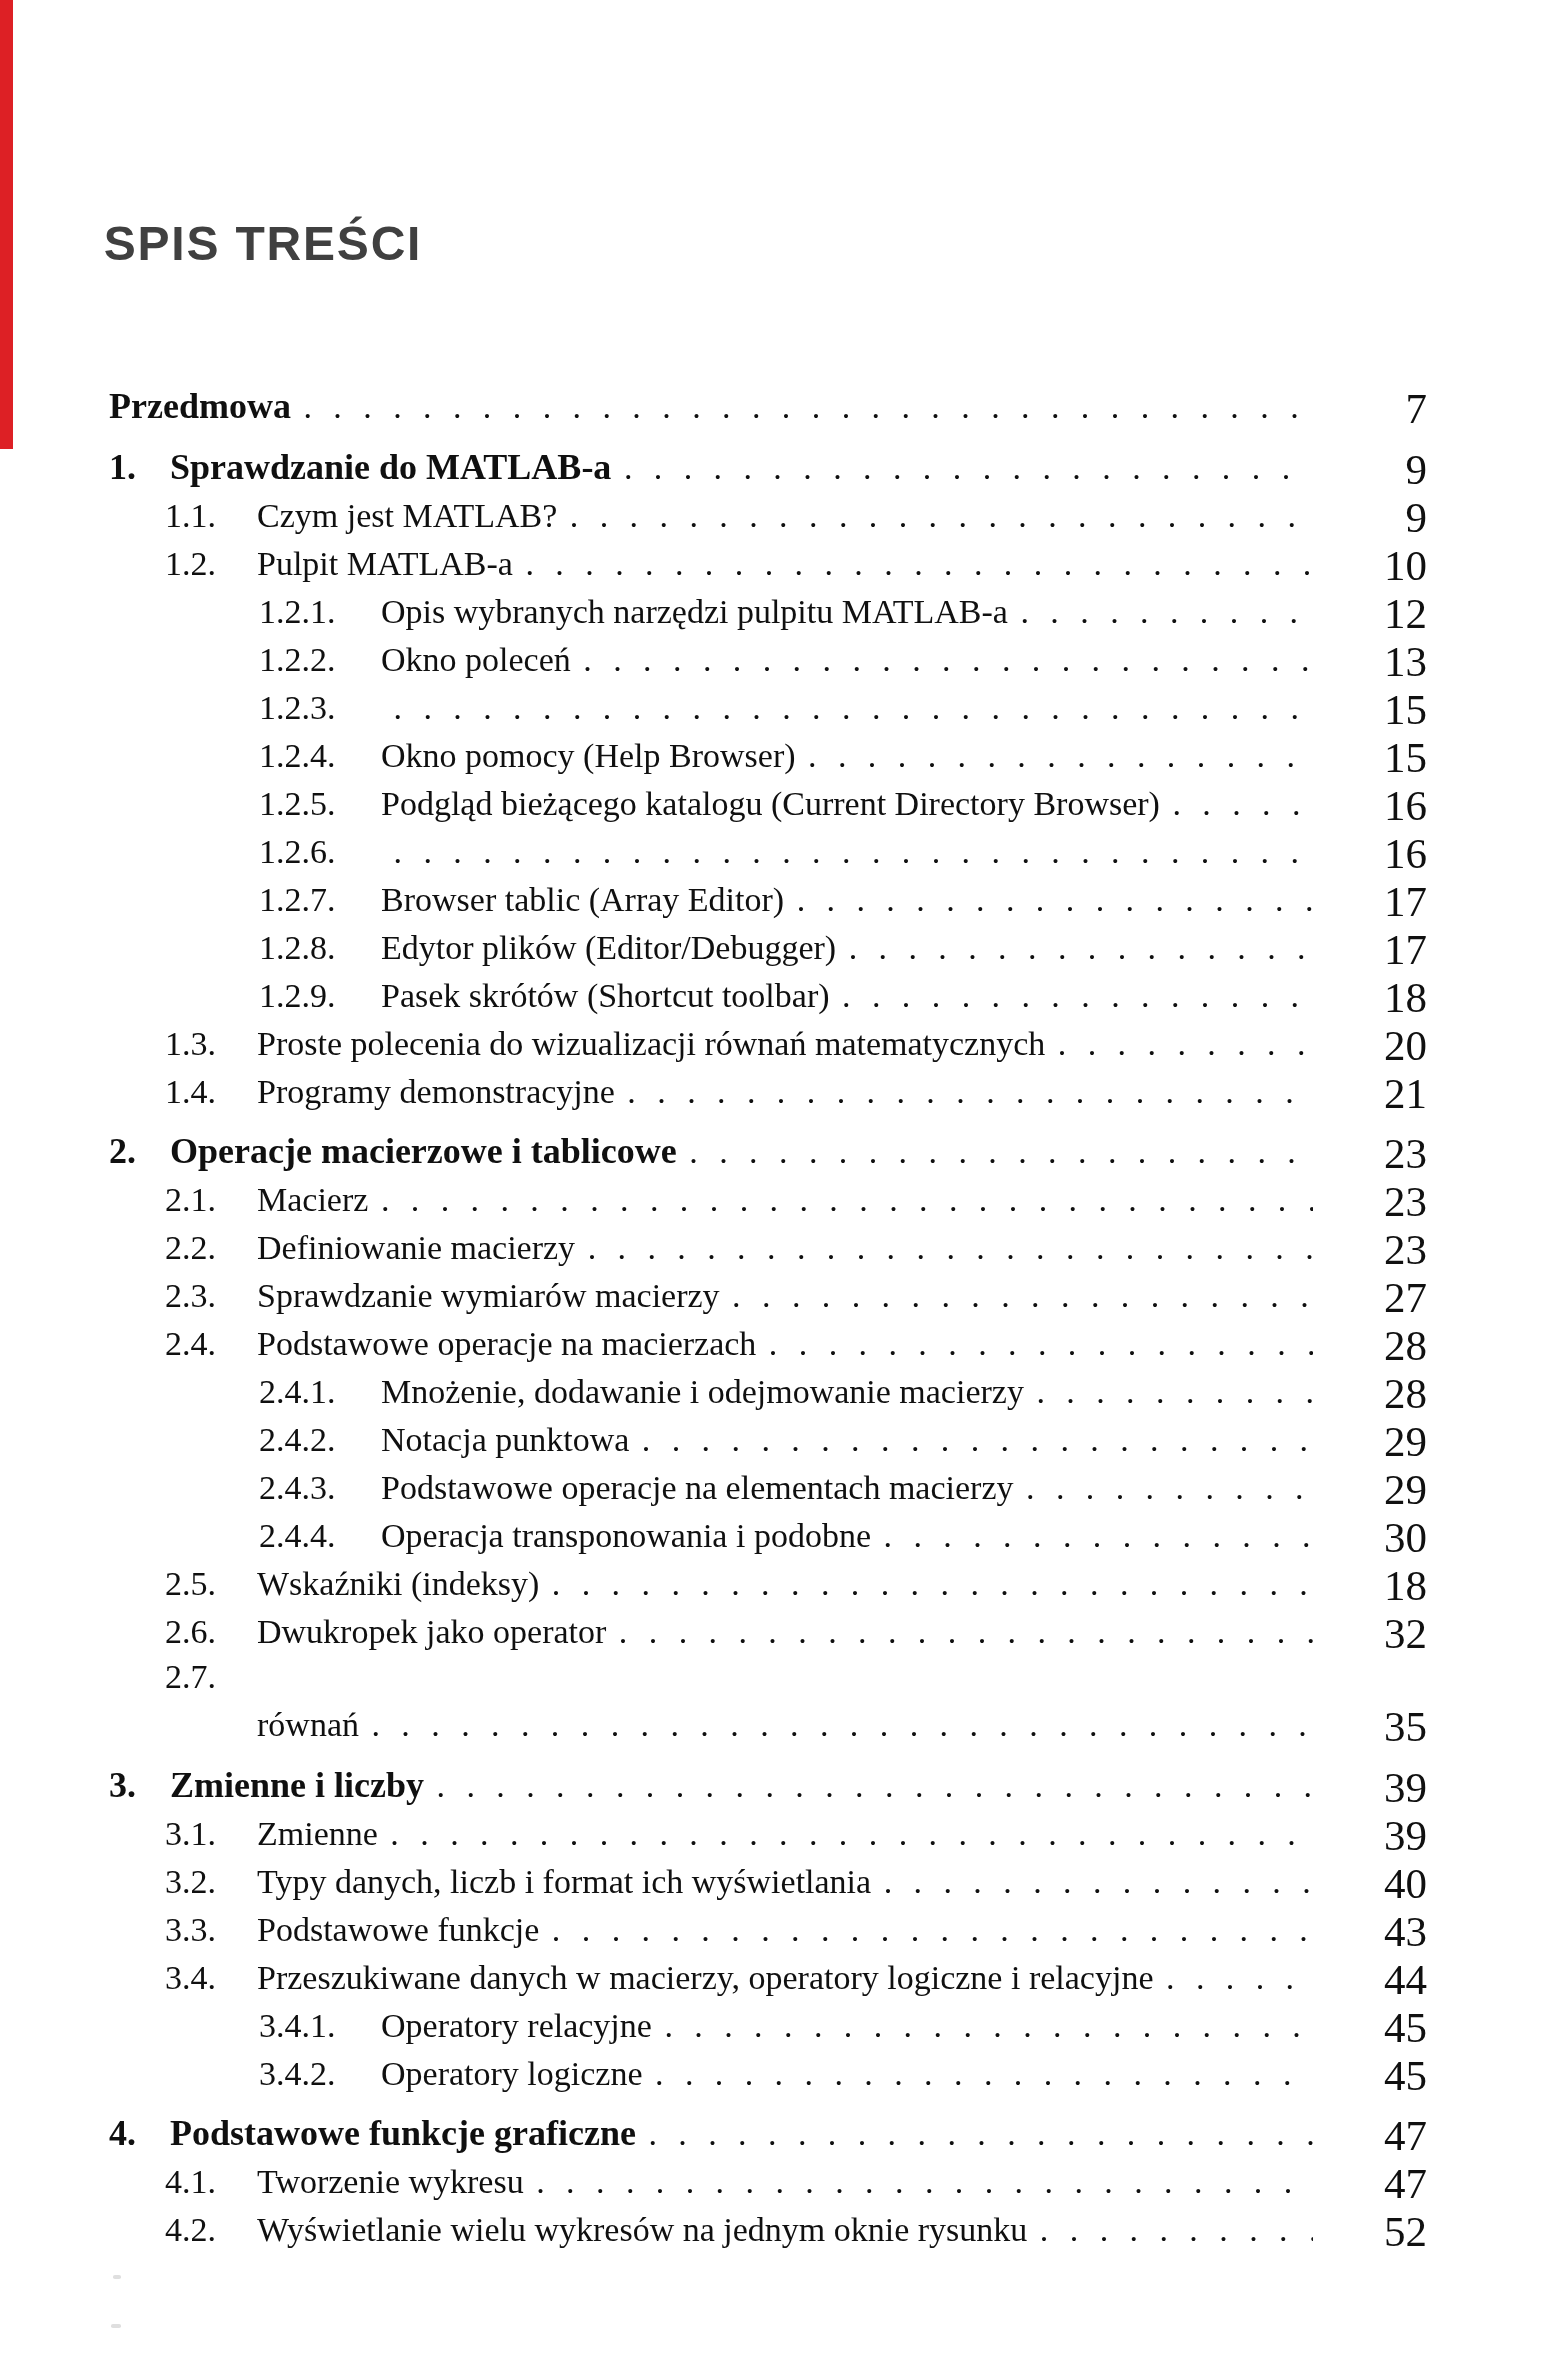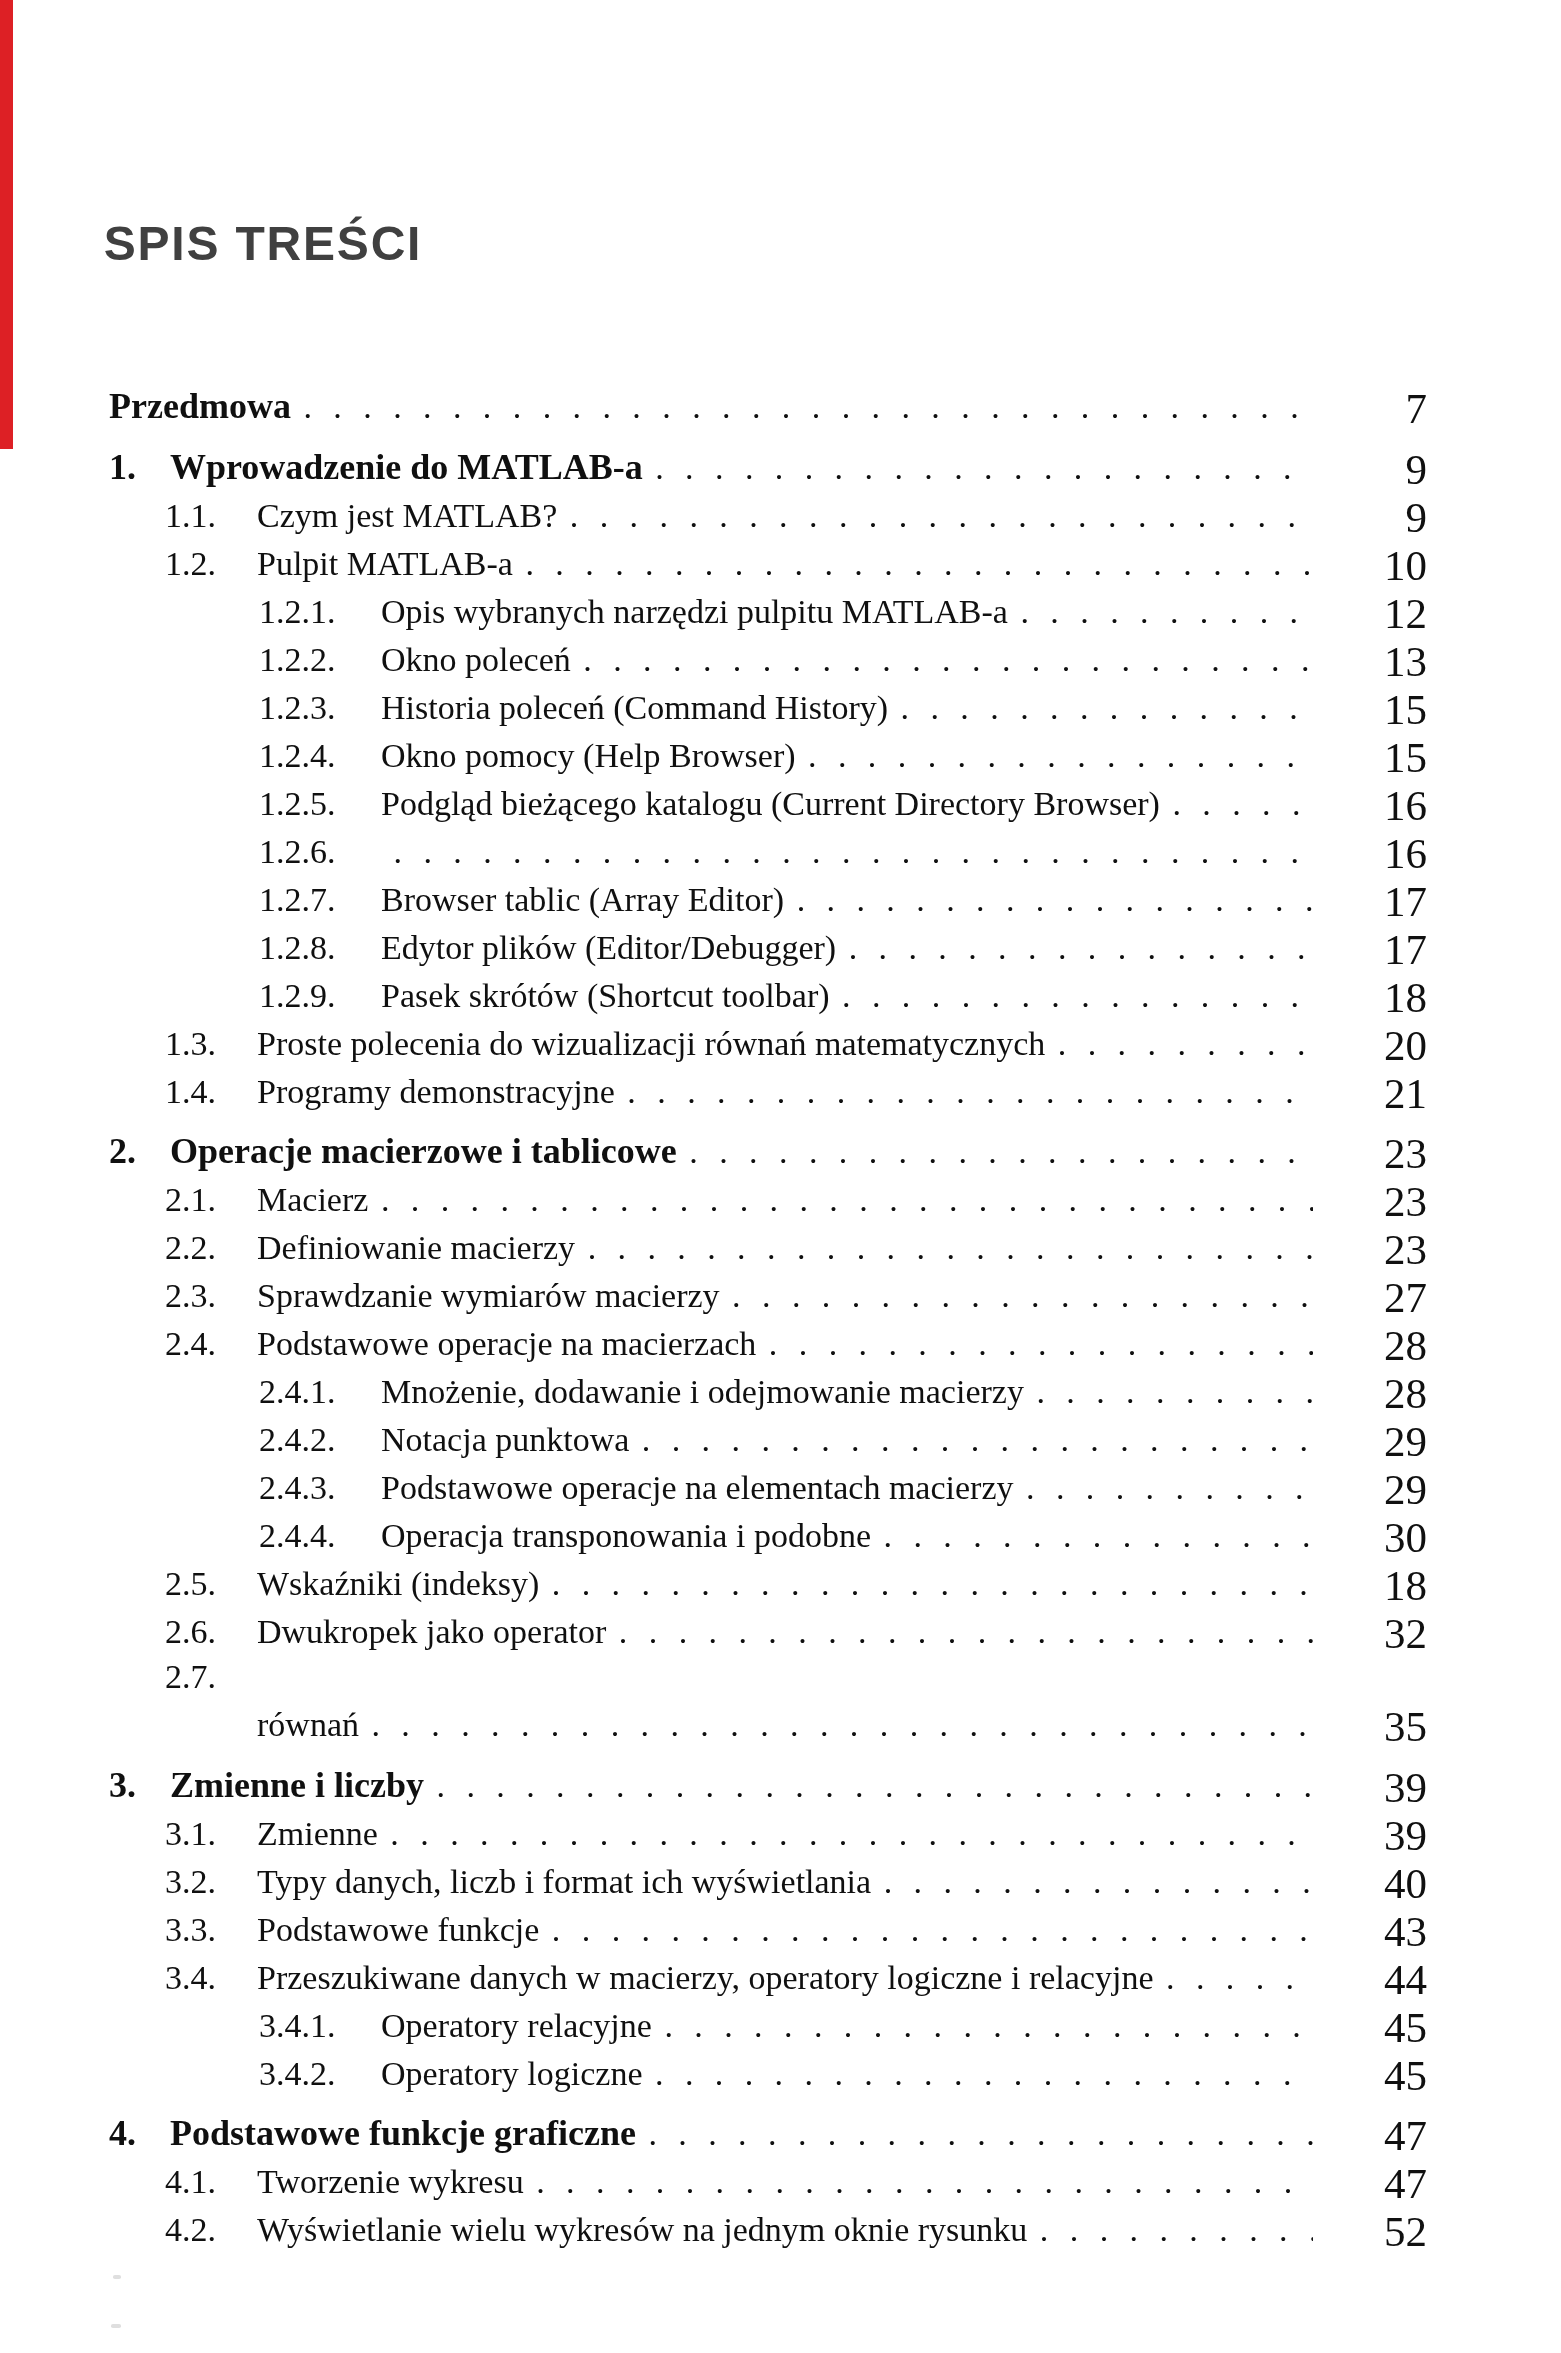--- a/index.html
+++ b/index.html
@@ -86,21 +86,21 @@
 <div class="content">
   <h1 class="page-title">SPIS TREŚCI</h1>
   <div class="toc">
       <div class="row lvl0 bold">
         <span class="label">Przedmowa</span>
         <span class="leader">......................................................................</span>
         <span class="pg">7</span>
       </div>
       <div class="row lvl0 bold ch">
         <span class="num">1.</span>
-        <span class="label">Wprowadzenie do MATLAB-a</span>
+        <span class="label">Sprawdzanie do MATLAB-a</span>
         <span class="leader">......................................................................</span>
         <span class="pg">9</span>
       </div>
       <div class="row lvl1">
         <span class="num">1.1.</span>
         <span class="label">Czym jest MATLAB?</span>
         <span class="leader">......................................................................</span>
         <span class="pg">9</span>
       </div>
       <div class="row lvl1">
@@ -116,21 +116,20 @@
         <span class="pg">12</span>
       </div>
       <div class="row lvl2">
         <span class="num">1.2.2.</span>
         <span class="label">Okno poleceń</span>
         <span class="leader">......................................................................</span>
         <span class="pg">13</span>
       </div>
       <div class="row lvl2">
         <span class="num">1.2.3.</span>
-        <span class="label">Historia poleceń (Command History)</span>
         <span class="leader">......................................................................</span>
         <span class="pg">15</span>
       </div>
       <div class="row lvl2">
         <span class="num">1.2.4.</span>
         <span class="label">Okno pomocy (Help Browser)</span>
         <span class="leader">......................................................................</span>
         <span class="pg">15</span>
       </div>
       <div class="row lvl2">

